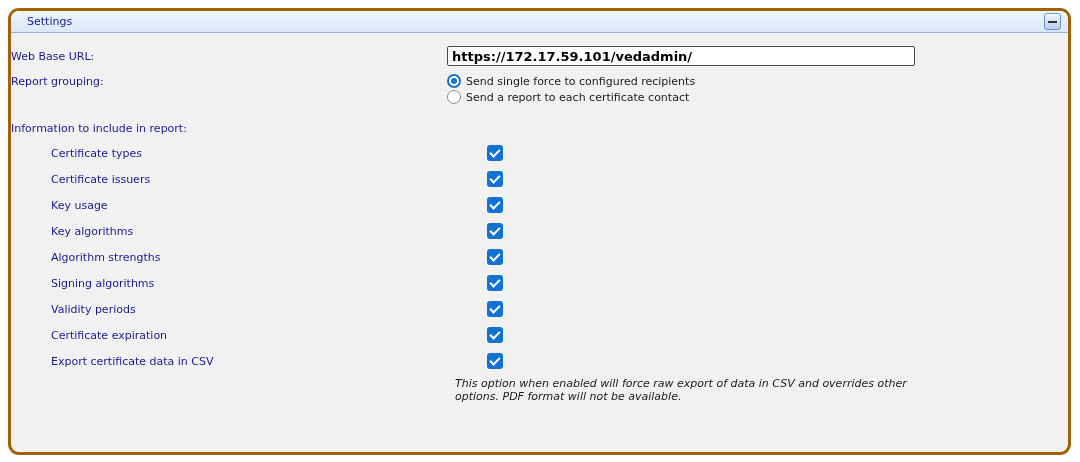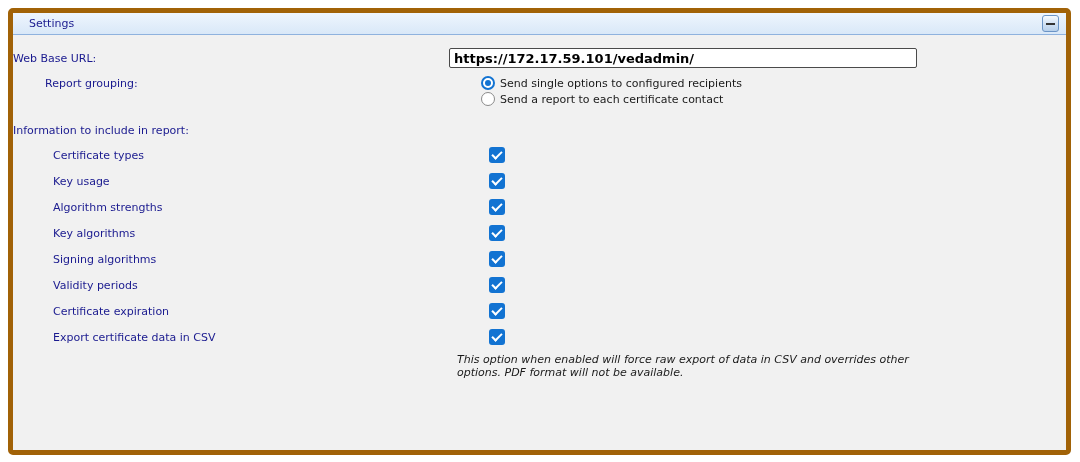--- a/index.html
+++ b/index.html
@@ -1,21 +1,21 @@
 <!DOCTYPE html>
 <html><head>
 <meta charset="utf-8">
 <style>
   * { margin:0; padding:0; box-sizing:border-box; }
   html,body { width:1080px; height:462px; background:#ffffff;
     font-family:"DejaVu Sans", sans-serif; font-size:11px; color:#1a1a1a; }
 
   .panel {
     position:absolute; left:8px; top:8px; width:1063px; height:447px;
-    border:5px solid #a16207; border-radius:5px; background:#f1f1f1;
+    border:3px solid #a16207; border-radius:11px; background:#f1f1f1;
     overflow:hidden;
   }
   .panel-header {
     height:22px; display:flex; align-items:center; justify-content:space-between;
     padding:0 7px 0 16px;
     background:linear-gradient(#eef5fd,#d9e8f8);
     border-bottom:1px solid #8fb2de;
   }
   .panel-title { color:#1a1a8f; font-size:11px; }
   .collapse-btn {
@@ -32,21 +32,21 @@
     flex:0 0 436px; text-align:left; padding-right:8px;
     color:#1a1a8f; white-space:nowrap;
   }
   .url-row { height:20px; }
   .url-input {
     width:468px; height:20px; border:1px solid #4a4a4a; border-radius:2px;
     background:#ffffff; font-family:"DejaVu Sans", sans-serif;
     font-size:13px; font-weight:bold; color:#000; padding:0 4px;
   }
 
-  .radio-group { margin-top:7px;padding-left:32px; }
+  .radio-group { margin-top:7px; }
   .radio-row { height:16px; display:flex; align-items:center; }
   .radio-row .lbl { align-self:center; }
   .radio-opt { display:flex; align-items:center; gap:5px; cursor:pointer; height:16px; }
   .radio-circle {
     width:14px; height:14px; border-radius:50%; background:#ffffff;
     border:1px solid #8a8a8a; position:relative; flex:0 0 14px;
   }
   .radio-circle.checked { border:2px solid #1273d2; }
   .radio-circle.checked::after {
     content:""; position:absolute; left:2px; top:2px; width:6px; height:6px;
@@ -88,21 +88,21 @@
     <div class="row url-row">
       <span class="lbl">Web Base URL:</span>
       <input class="url-input" type="text" value="https://172.17.59.101/vedadmin/" style="">
     </div>
 
     <div class="radio-group">
       <div class="row radio-row">
         <span class="lbl">Report grouping:</span>
         <span class="radio-opt">
           <span class="radio-circle checked"></span>
-          <span class="opt-label">Send single options to configured recipients</span>
+          <span class="opt-label">Send single force to configured recipients</span>
         </span>
       </div>
       <div class="row radio-row">
         <span class="lbl"></span>
         <span class="radio-opt">
           <span class="radio-circle"></span>
           <span class="opt-label">Send a report to each certificate contact</span>
         </span>
       </div>
     </div>
@@ -110,29 +110,33 @@
     <div class="row section-label">
       <span class="lbl">Information to include in report:</span>
     </div>
 
     <div class="cb-rows">
       <div class="cb-row">
         <span class="lbl">Certificate types</span>
         <span class="checkbox"></span>
       </div>
       <div class="cb-row">
+        <span class="lbl">Certificate issuers</span>
+        <span class="checkbox"></span>
+      </div>
+      <div class="cb-row">
         <span class="lbl">Key usage</span>
         <span class="checkbox"></span>
       </div>
       <div class="cb-row">
-        <span class="lbl">Algorithm strengths</span>
+        <span class="lbl">Key algorithms</span>
         <span class="checkbox"></span>
       </div>
       <div class="cb-row">
-        <span class="lbl">Key algorithms</span>
+        <span class="lbl">Algorithm strengths</span>
         <span class="checkbox"></span>
       </div>
       <div class="cb-row">
         <span class="lbl">Signing algorithms</span>
         <span class="checkbox"></span>
       </div>
       <div class="cb-row">
         <span class="lbl">Validity periods</span>
         <span class="checkbox"></span>
       </div>

